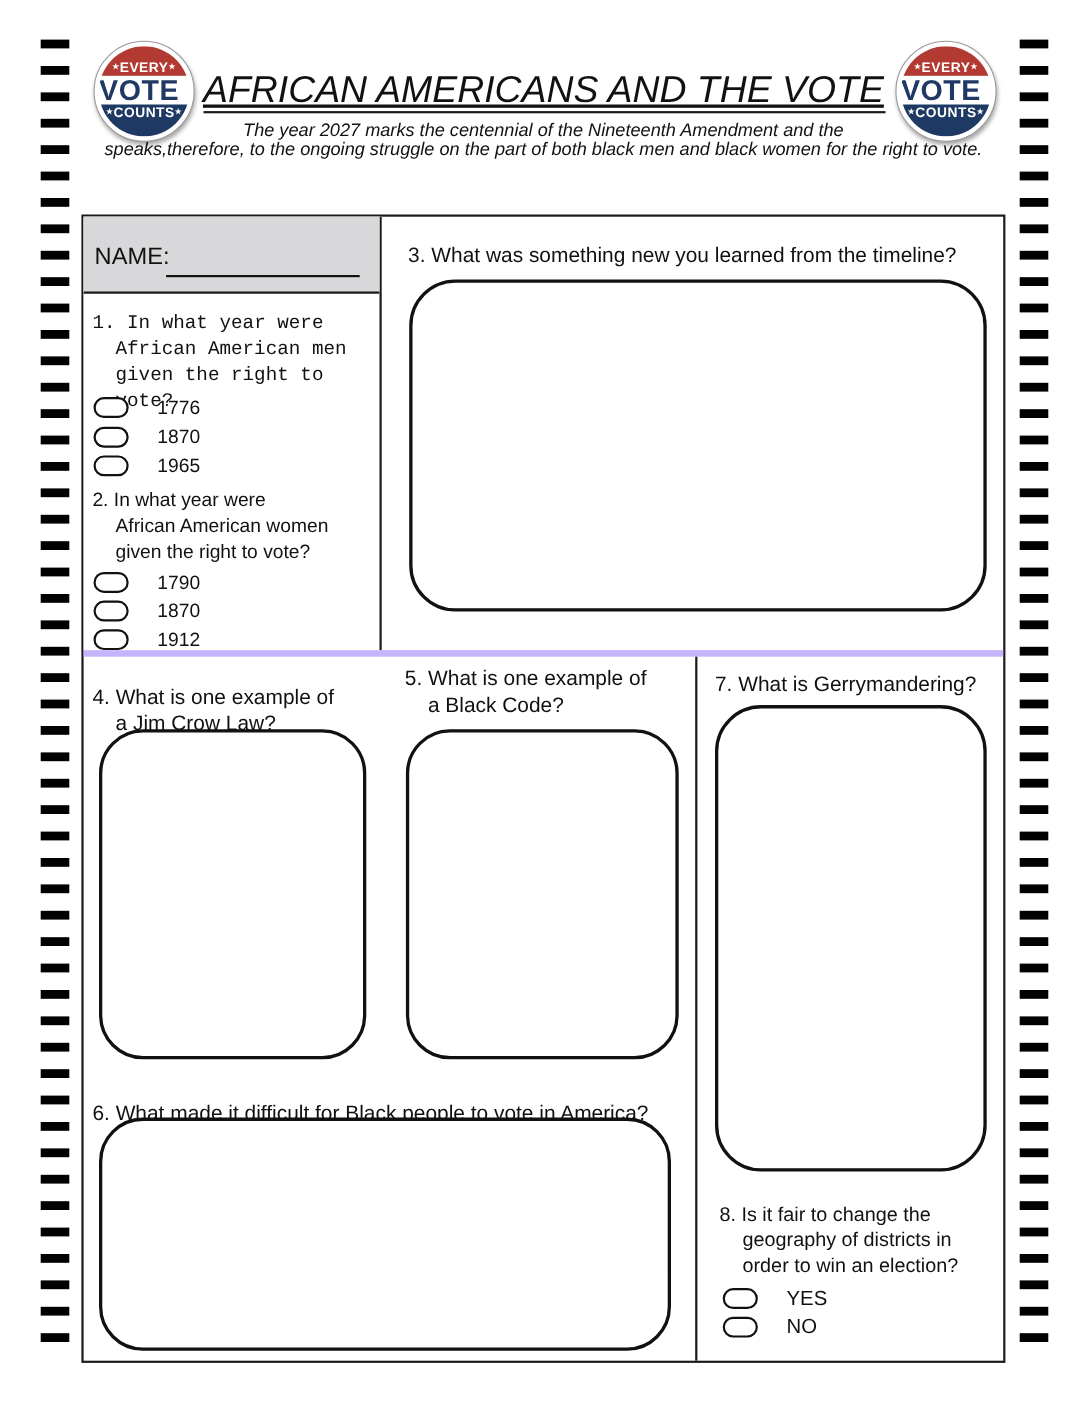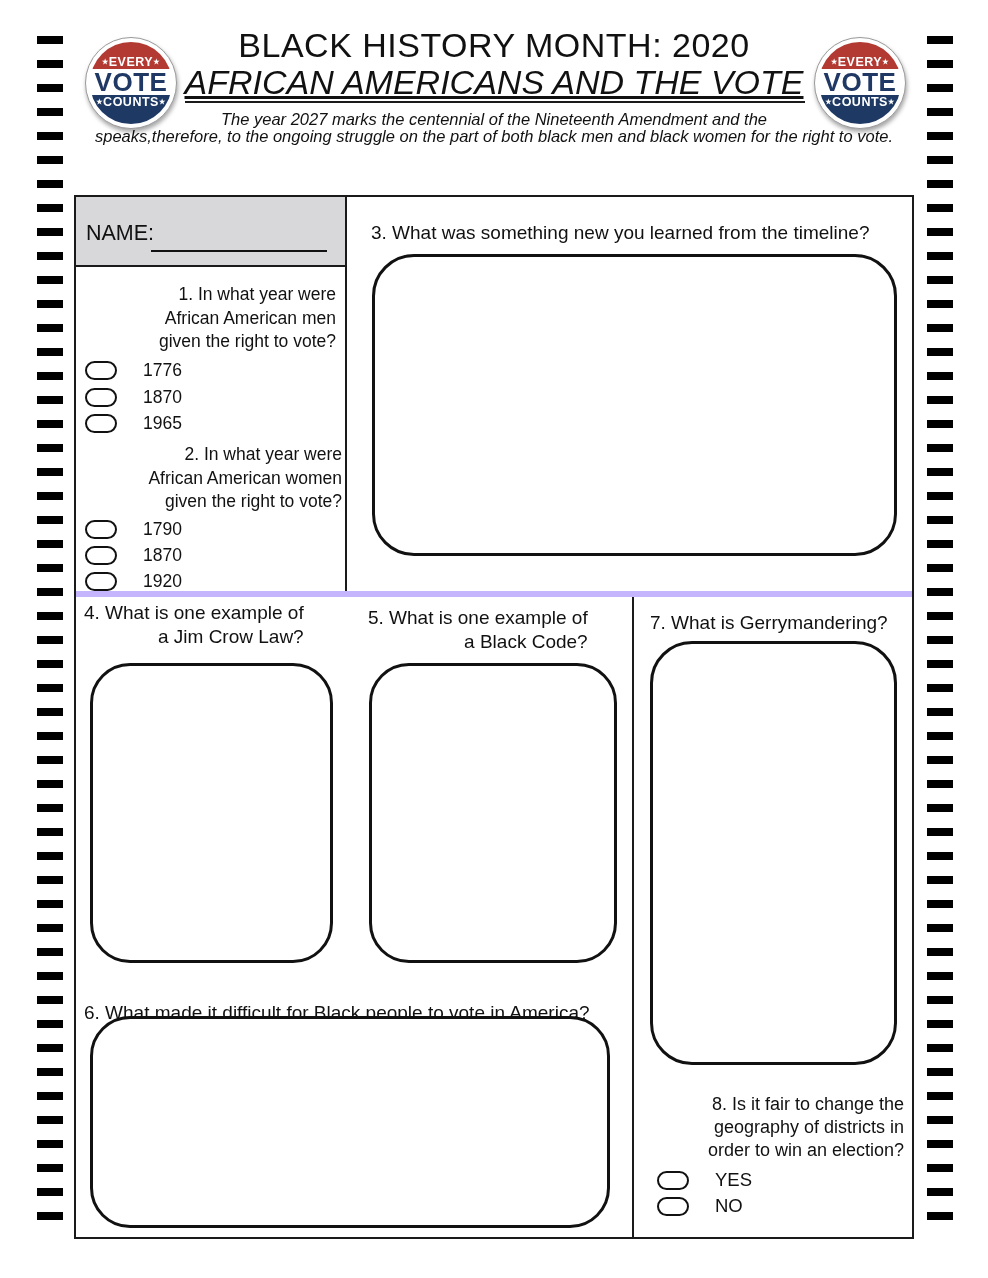--- a/index.html
+++ b/index.html
@@ -19,40 +19,40 @@
   .intro { position:absolute; left:0; right:0; top:111px; text-align:center; font-size:16.5px; font-style:italic; line-height:17px; }
   .intro div { white-space:pre; }
 
   
   .badge { position:absolute; width:92px; height:92px; border-radius:50%; background:#fff; border:1px solid #9a9a9a;
            box-shadow:1px 3px 4px rgba(0,0,0,0.35); }
   .badge.left { left:85px; top:37px; }
   .badge.right { left:814px; top:37px; }
   .badge-inner { position:absolute; left:4px; top:4px; width:82px; height:82px; border-radius:50%; overflow:hidden; }
   .badge-red  { height:27px; background:#b33a33; display:flex; align-items:flex-end; justify-content:center; }
-  .badge-white{ height:26px; background:#ffffff; display:flex; align-items:center; justify-content:center; }
+  .badge-white{ height:26px; background:#ffffff; display:flex; align-items:center; justify-content:flex-start; }
   .badge-navy { height:29px; background:#1e3a64; display:flex; align-items:flex-start; justify-content:center; }
   .badge-small { color:#fff; font-weight:bold; font-size:12.5px; letter-spacing:0.5px; line-height:14px; white-space:nowrap; }
   .badge-small .star { font-size:7px; vertical-align:2px; }
   .badge-vote { color:#203864; font-weight:bold; font-size:26px; letter-spacing:0.5px; line-height:26px; }
 
   
   .main-box { position:absolute; left:74px; top:195px; width:840px; height:1044px; border:2px solid #1a1a1a; display:flex; flex-direction:column; }
   .top-row { height:400px; display:flex; border-bottom:6px solid #c4b5fd; }
   .left-col { width:271px; border-right:2px solid #1a1a1a; position:relative; background:#fff; }
   .right-col { flex:1; position:relative; }
   .bottom-row { flex:1; display:flex; }
   .bl-col { width:558px; border-right:2px solid #1a1a1a; position:relative; }
   .br-col { flex:1; position:relative; }
 
   .name-box { height:70px; background:#d8d8da; border-bottom:2px solid #1a1a1a; position:relative; }
   .name-label { position:absolute; left:10px; top:24px; font-size:21.5px; }
   .name-underline { position:absolute; left:75px; top:53px; width:176px; height:2px; background:#111; }
 
-  .q-text { position:absolute; font-size:17.5px; line-height:23.5px;text-align:right; }
+  .q-text { position:absolute; font-size:17.5px; line-height:23.5px; }
   .hang { padding-left:21px; text-indent:-21px; }
   .q-big { font-size:19px; line-height:24px; }
   .indent2 { padding-left:21px; }
 
   .bubble-row { position:absolute; display:flex; align-items:center; }
   .bubble { width:32px; height:19px; border:2.5px solid #111; border-radius:11px; background:#fff; flex:none; }
   .bubble-label { margin-left:26px; font-size:17.5px; }
 
   .answer-box { position:absolute; border:3px solid #111; border-radius:42px; background:#fff; }
 </style>
@@ -159,21 +159,20 @@
       <div class="timing-mark"></div>
       <div class="timing-mark"></div>
       <div class="timing-mark"></div>
       <div class="timing-mark"></div>
       <div class="timing-mark"></div>
       <div class="timing-mark"></div>
       <div class="timing-mark"></div>
       <div class="timing-mark"></div>
     </div>
 
-  <div class="title">BLACK HISTORY MONTH: 2020</div>
   <div class="subtitle">AFRICAN AMERICANS AND THE VOTE</div>
   <div class="header-rule"></div>
   <div class="intro">
     <div>The year 2027 marks the centennial of the Nineteenth Amendment and the</div>
     <div>speaks,therefore, to the ongoing struggle on the part of both black men and black women for the right to vote.</div>
   </div>
 
   <div class="badge left">
     <div class="badge-inner">
       <div class="badge-red">
@@ -204,21 +203,21 @@
   <div class="main-box">
 
     <div class="top-row">
       <div class="left-col">
 
         <div class="name-box">
           <span class="name-label">NAME:</span>
           <div class="name-underline"></div>
         </div>
 
-        <div class="q-text hang" style="left:8px; top:86px; width:252px;">
+        <div class="q-text hang" style="left:8px; top:86px; width:252px;font-family:Liberation Mono, monospace;">
           <span>1. In what year were</span><br>
           <span>African American men</span><br>
           <span>given the right to vote?</span>
         </div>
         <div class="bubble-row" style="left:9px; top:163px;text-align:center;">
           <div class="bubble"></div>
           <div class="bubble-label">1776</div>
         </div>
         <div class="bubble-row" style="left:9px; top:190px;">
           <div class="bubble"></div>
@@ -237,33 +236,33 @@
         <div class="bubble-row" style="left:9px; top:322px;">
           <div class="bubble"></div>
           <div class="bubble-label">1790</div>
         </div>
         <div class="bubble-row" style="left:9px; top:348px;">
           <div class="bubble"></div>
           <div class="bubble-label">1870</div>
         </div>
         <div class="bubble-row" style="left:9px; top:374px;">
           <div class="bubble"></div>
-          <div class="bubble-label">1920</div>
+          <div class="bubble-label">1912</div>
         </div>
       </div>
 
       <div class="right-col">
         <div class="q-text q-big" style="left:24px; top:24px;">3. What was something new you learned from the timeline?</div>
         <div class="answer-box" style="left:25px; top:57px; width:525px; height:302px;"></div>
       </div>
     </div>
 
     <div class="bottom-row">
       <div class="bl-col">
-        <div class="q-text q-big" style="left:8px; top:4px;">
+        <div class="q-text q-big" style="left:8px; top:26px;">
           <span>4. What is one example of</span><br>
           <span class="indent2">a Jim Crow Law?</span>
         </div>
         <div class="q-text q-big" style="left:292px; top:9px;">
           <span>5. What is one example of</span><br>
           <span class="indent2">a Black Code?</span>
         </div>
         <div class="answer-box" style="left:14px; top:66px; width:243px; height:300px; border-radius:40px;"></div>
         <div class="answer-box" style="left:293px; top:66px; width:248px; height:300px; border-radius:40px;"></div>
 

